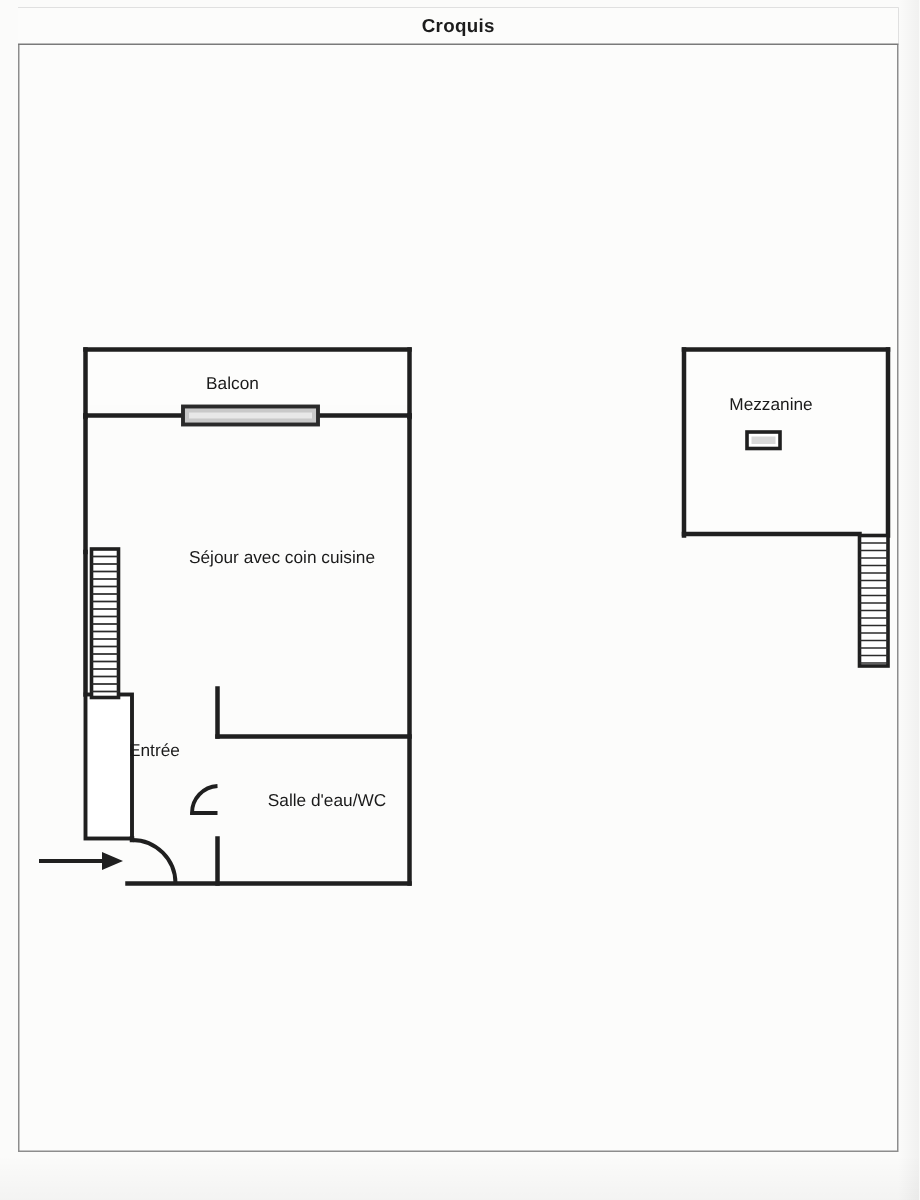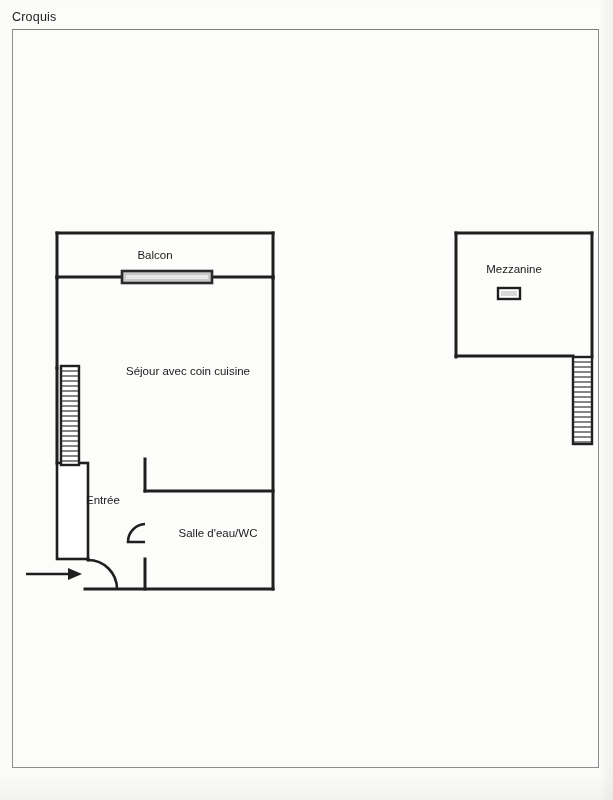--- a/index.html
+++ b/index.html
@@ -65,23 +65,23 @@
     box-sizing: border-box;
     border-bottom: 1px solid #7a7a7a;
     background: #fcfcfb;
   }
   #title-text {
     position: absolute;
     left: 0;
     top: 0;
     width: 100%;
     line-height: 25px;
-    text-align: left;
+    text-align: center;
     font-size: 12.5px;
-    font-weight: normal;
+    font-weight: bold;
     color: #1c1c1c;
     letter-spacing: 0.2px;
   }
 
   
   #plan-svg {
     position: absolute;
     left: 0;
     top: 0;
     width: 613px;

